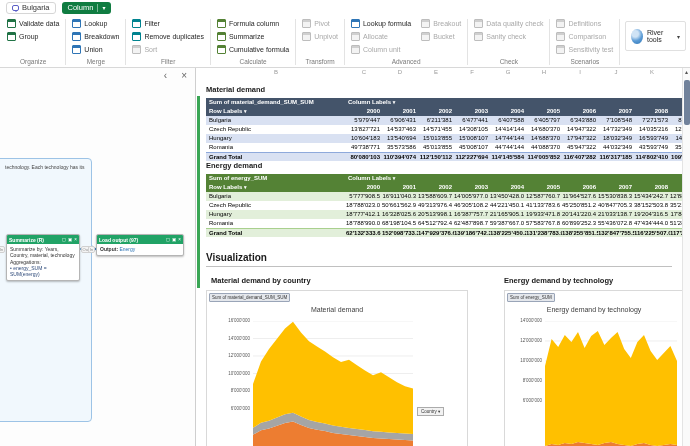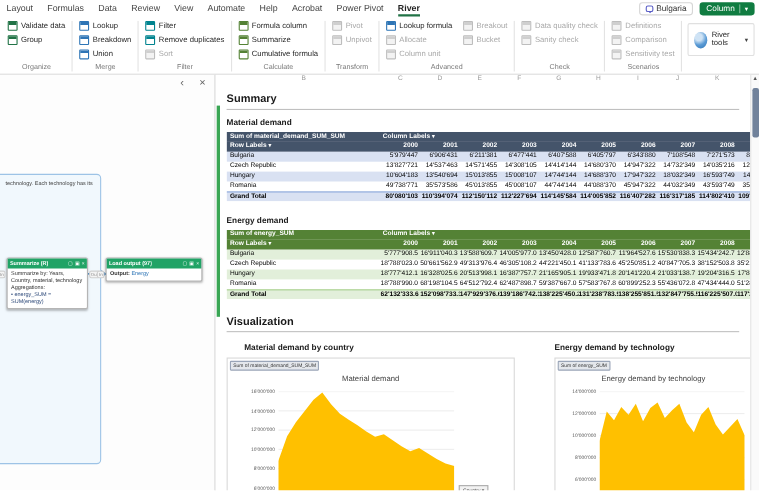--- a/index.html
+++ b/index.html
@@ -97,21 +97,21 @@
   .blue .band { background:#D9E1F2; }
   .green .band { background:#E2EFDA; }
   .prow.grand { font-weight:bold; }
   .blue .grand { background:#D9E1F2; border-top:1px solid #8EA9DB; }
   .green .grand { background:#E2EFDA; border-top:1px solid #A9D08E; }
   .farr { font-size:5px; }
 
   
   .chart-heads { position:relative; height:10px; margin-top:9px; }
   .chart-heads .h2 { position:absolute; margin:0; top:0; }
-  .ch1 { left:16px; } .ch2 { left:298px; }
+  .ch1 { left:5px; } .ch2 { left:298px; }
   .charts { position:relative; height:150px; margin-top:4px; }
   .chart { position:absolute; top:0; background:#fff; border:1px solid #d9d9d9; height:180px; }
   .chart1 { left:0; width:262px; }
   .chart2 { left:298px; width:180px; }
   .cbtn { position:absolute; top:2px; left:2px; font-size:4.5px; color:#333;
     background:#e4e7ec; border:1px solid #9aa5b8; border-radius:1px; padding:1px 2px; z-index:3; }
   .ctitle { position:absolute; top:15px; left:0; width:100%; text-align:center;
     font-size:7px; color:#404040; z-index:2; }
   .yticks { position:absolute; top:0; left:0; }
   .ytick { position:absolute; width:43px; text-align:right; font-size:4.5px; color:#595959; }
@@ -127,32 +127,20 @@
   .vscroll { width:8px; background:#fafafa; border-left:1px solid #e4e4e4; position:relative; }
   .varrow { font-size:6px; color:#555; text-align:center; line-height:8px; }
   .vthumb { position:absolute; left:1px; top:12px; width:6px; height:45px; background:#71829b; border-radius:2px; }
 </style>
 </head>
 <body>
 
 <div class="app">
 
   <div class="tabsbar">
-    <div class="tabs" id="tabs">
-        <span class="tab">Layout</span>
-        <span class="tab">Formulas</span>
-        <span class="tab">Data</span>
-        <span class="tab">Review</span>
-        <span class="tab">View</span>
-        <span class="tab">Automate</span>
-        <span class="tab">Help</span>
-        <span class="tab">Acrobat</span>
-        <span class="tab">Power Pivot</span>
-        <span class="tab active">River</span>
-      </div>
     <div class="tabsbar-right">
       <div class="comments-btn">
         <span class="comment-icon"></span>
         <span>Bulgaria</span>
       </div>
       <div class="share-btn">
         <span>Column</span>
         <span class="share-sep"></span>
         <span class="chev">▾</span>
       </div>
@@ -383,21 +371,20 @@
           <span class="clet" style="left: 189px;">D</span>
           <span class="clet" style="left: 225px;">E</span>
           <span class="clet" style="left: 261px;">F</span>
           <span class="clet" style="left: 297px;">G</span>
           <span class="clet" style="left: 333px;">H</span>
           <span class="clet" style="left: 369px;">I</span>
           <span class="clet" style="left: 405px;">J</span>
           <span class="clet" style="left: 441px;">K</span>
         </div>
       <div class="content">
-        <div class="h1">Summary</div>
         <div class="h2">Material demand</div>
         <div class="ptable blue" id="t1">
             <div class="prow phead">
               <div class="pcell plab">Sum of material_demand_SUM_SUM</div>
               <div class="pcell pcollabs">Column Labels <span class="farr">▾</span></div>
             </div>
             <div class="prow phead2">
               <div class="pcell plab">Row Labels <span class="farr">▾</span></div>
               <div class="pcell pval">2000</div>
               <div class="pcell pval">2001</div>
@@ -469,21 +456,21 @@
               <div class="pcell pval">112'150'112</div>
               <div class="pcell pval">112'227'694</div>
               <div class="pcell pval">114'145'584</div>
               <div class="pcell pval">114'005'852</div>
               <div class="pcell pval">116'407'282</div>
               <div class="pcell pval">116'317'185</div>
               <div class="pcell pval">114'802'410</div>
               <div class="pcell pval">109'308'235</div>
             </div>
           </div>
-        <div class="h2" style="margin-top:13px">Energy demand</div>
+        <div class="h2" style="margin-top:0">Energy demand</div>
         <div class="ptable green" id="t2">
             <div class="prow phead">
               <div class="pcell plab">Sum of energy_SUM</div>
               <div class="pcell pcollabs">Column Labels <span class="farr">▾</span></div>
             </div>
             <div class="prow phead2">
               <div class="pcell plab">Row Labels <span class="farr">▾</span></div>
               <div class="pcell pval">2000</div>
               <div class="pcell pval">2001</div>
               <div class="pcell pval">2002</div>

